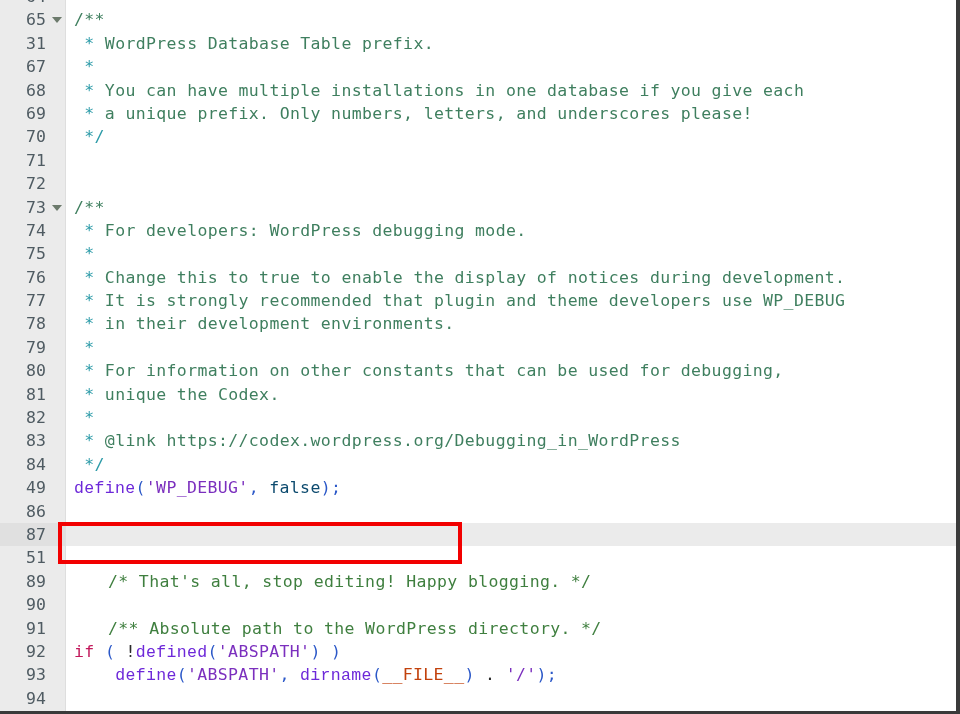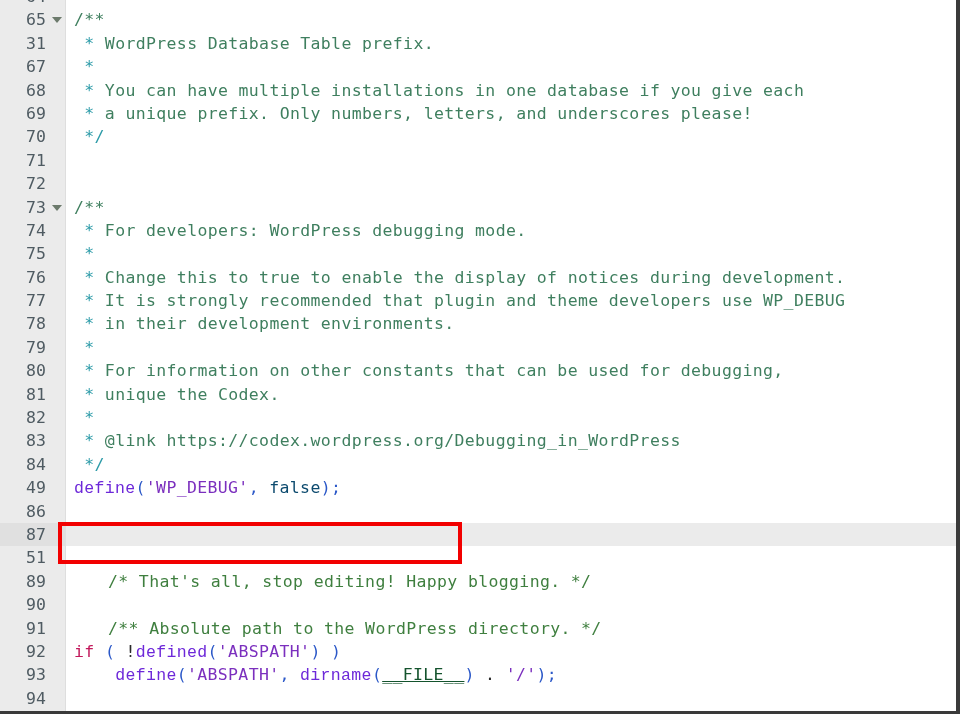--- a/index.html
+++ b/index.html
@@ -106,21 +106,21 @@
   .t-comment  { color: #3f7f3f; margin-left: 34px; }
   .t-cdoc     { color: #3f7f5f; }
   .t-star     { color: #2c9ba8; }
   .t-var      { color: #2b6cb8; }
   .t-str      { color: #7b2fbe; }
   .t-fn       { color: #6d28d9; font-family: Liberation Mono, monospace; }
   .t-punct    { color: #2b58c8; }
   .t-kw       { color: #c2185b; }
   .t-const    { color: #0c4a6e; }
   .t-op       { color: #2a2a2a; }
-  .t-magic    { color: #14532d; text-decoration: underline; }
+  .t-magic    { color: #c2410c; }
   .t-plain    { color: #1c2b3a; }
 
   
   .caret {
     display: inline-block;
     width: 2px;
     height: 19px;
     background: #707070;
     vertical-align: -4px;
     margin-left: 1px;

